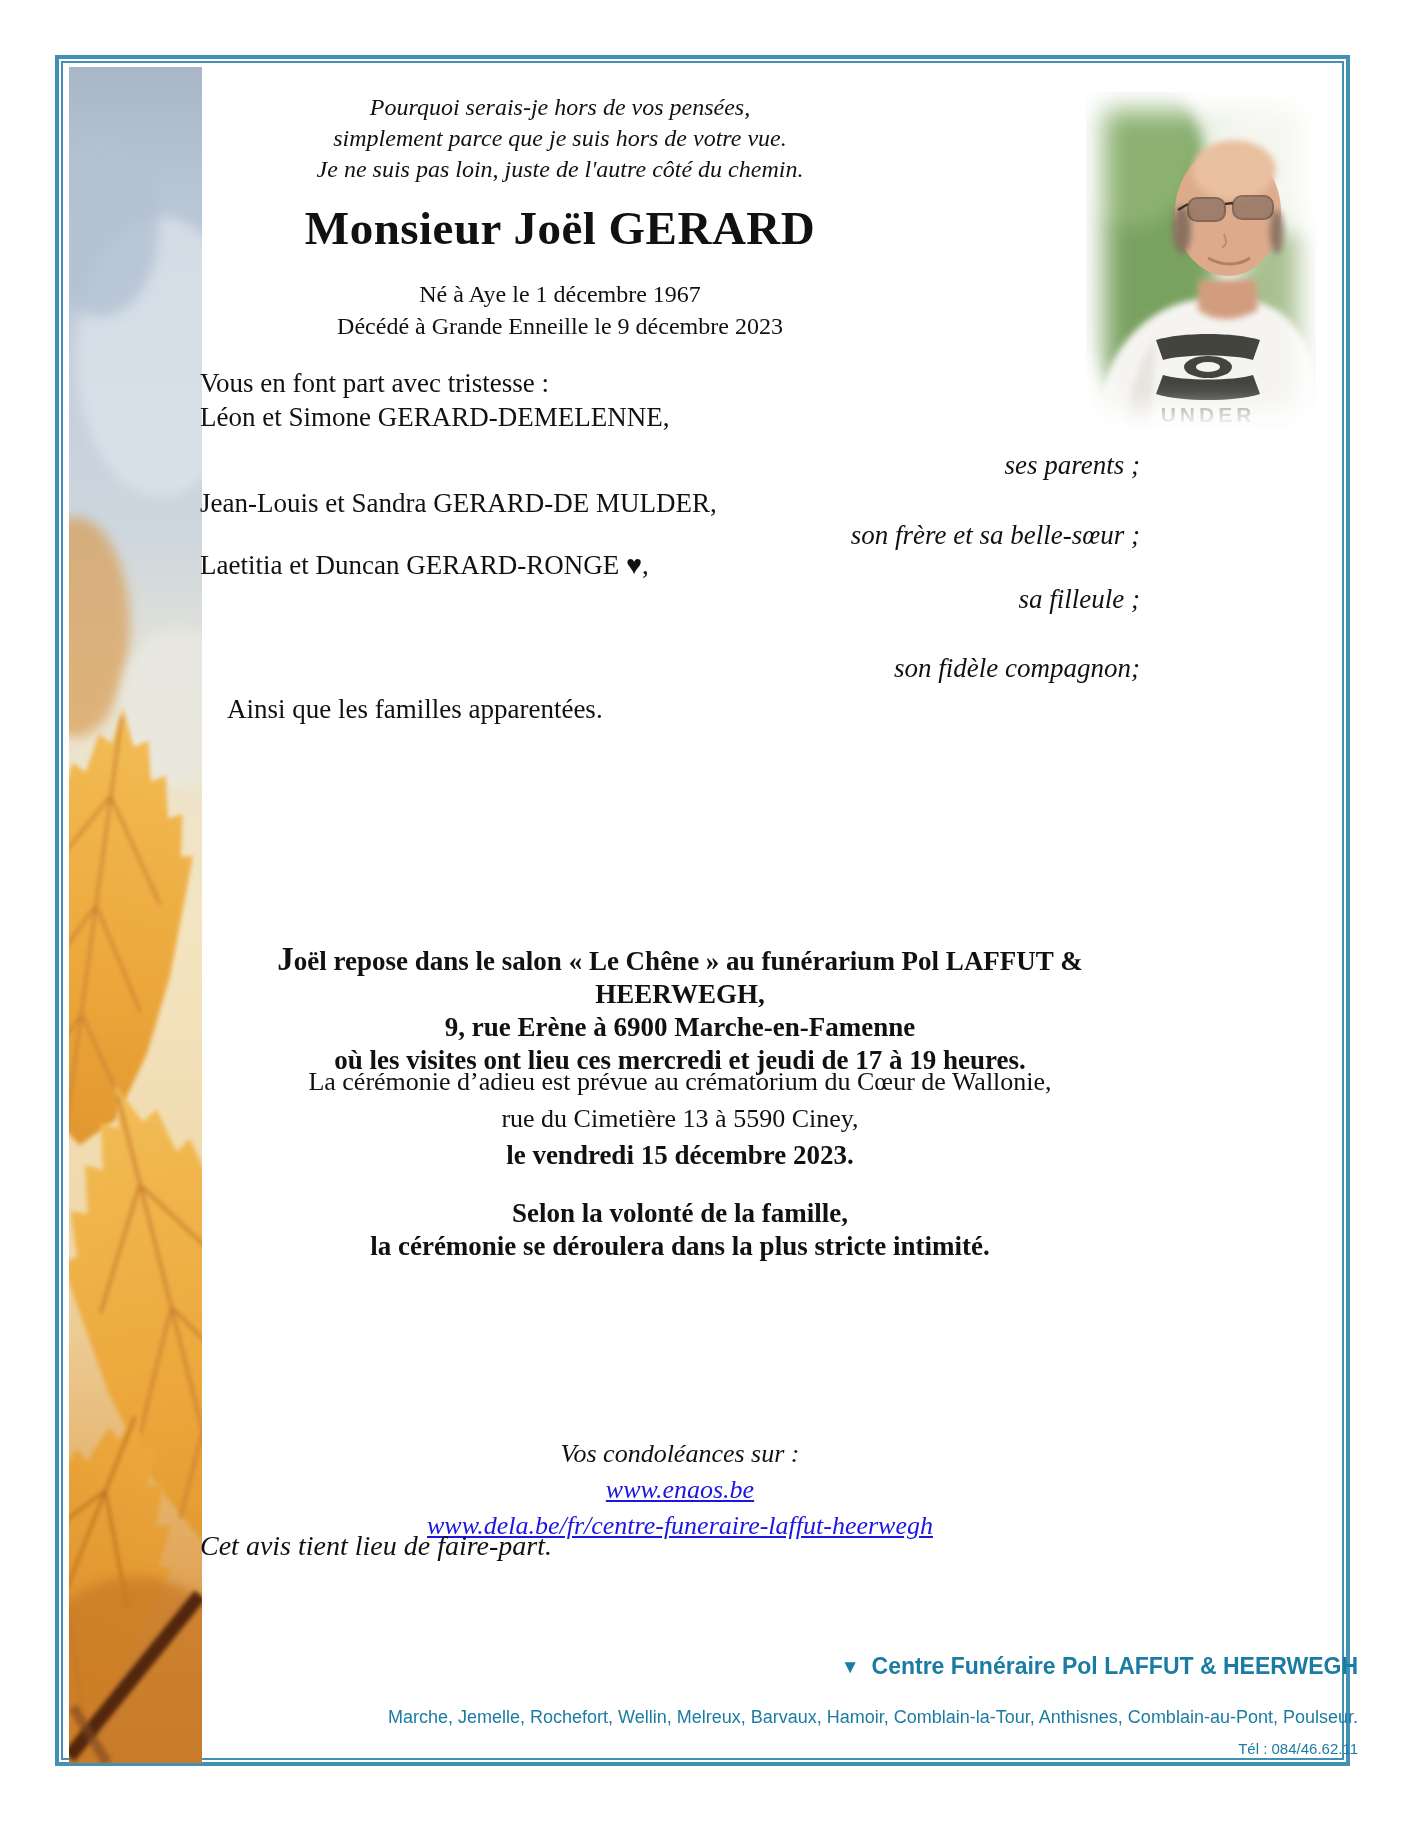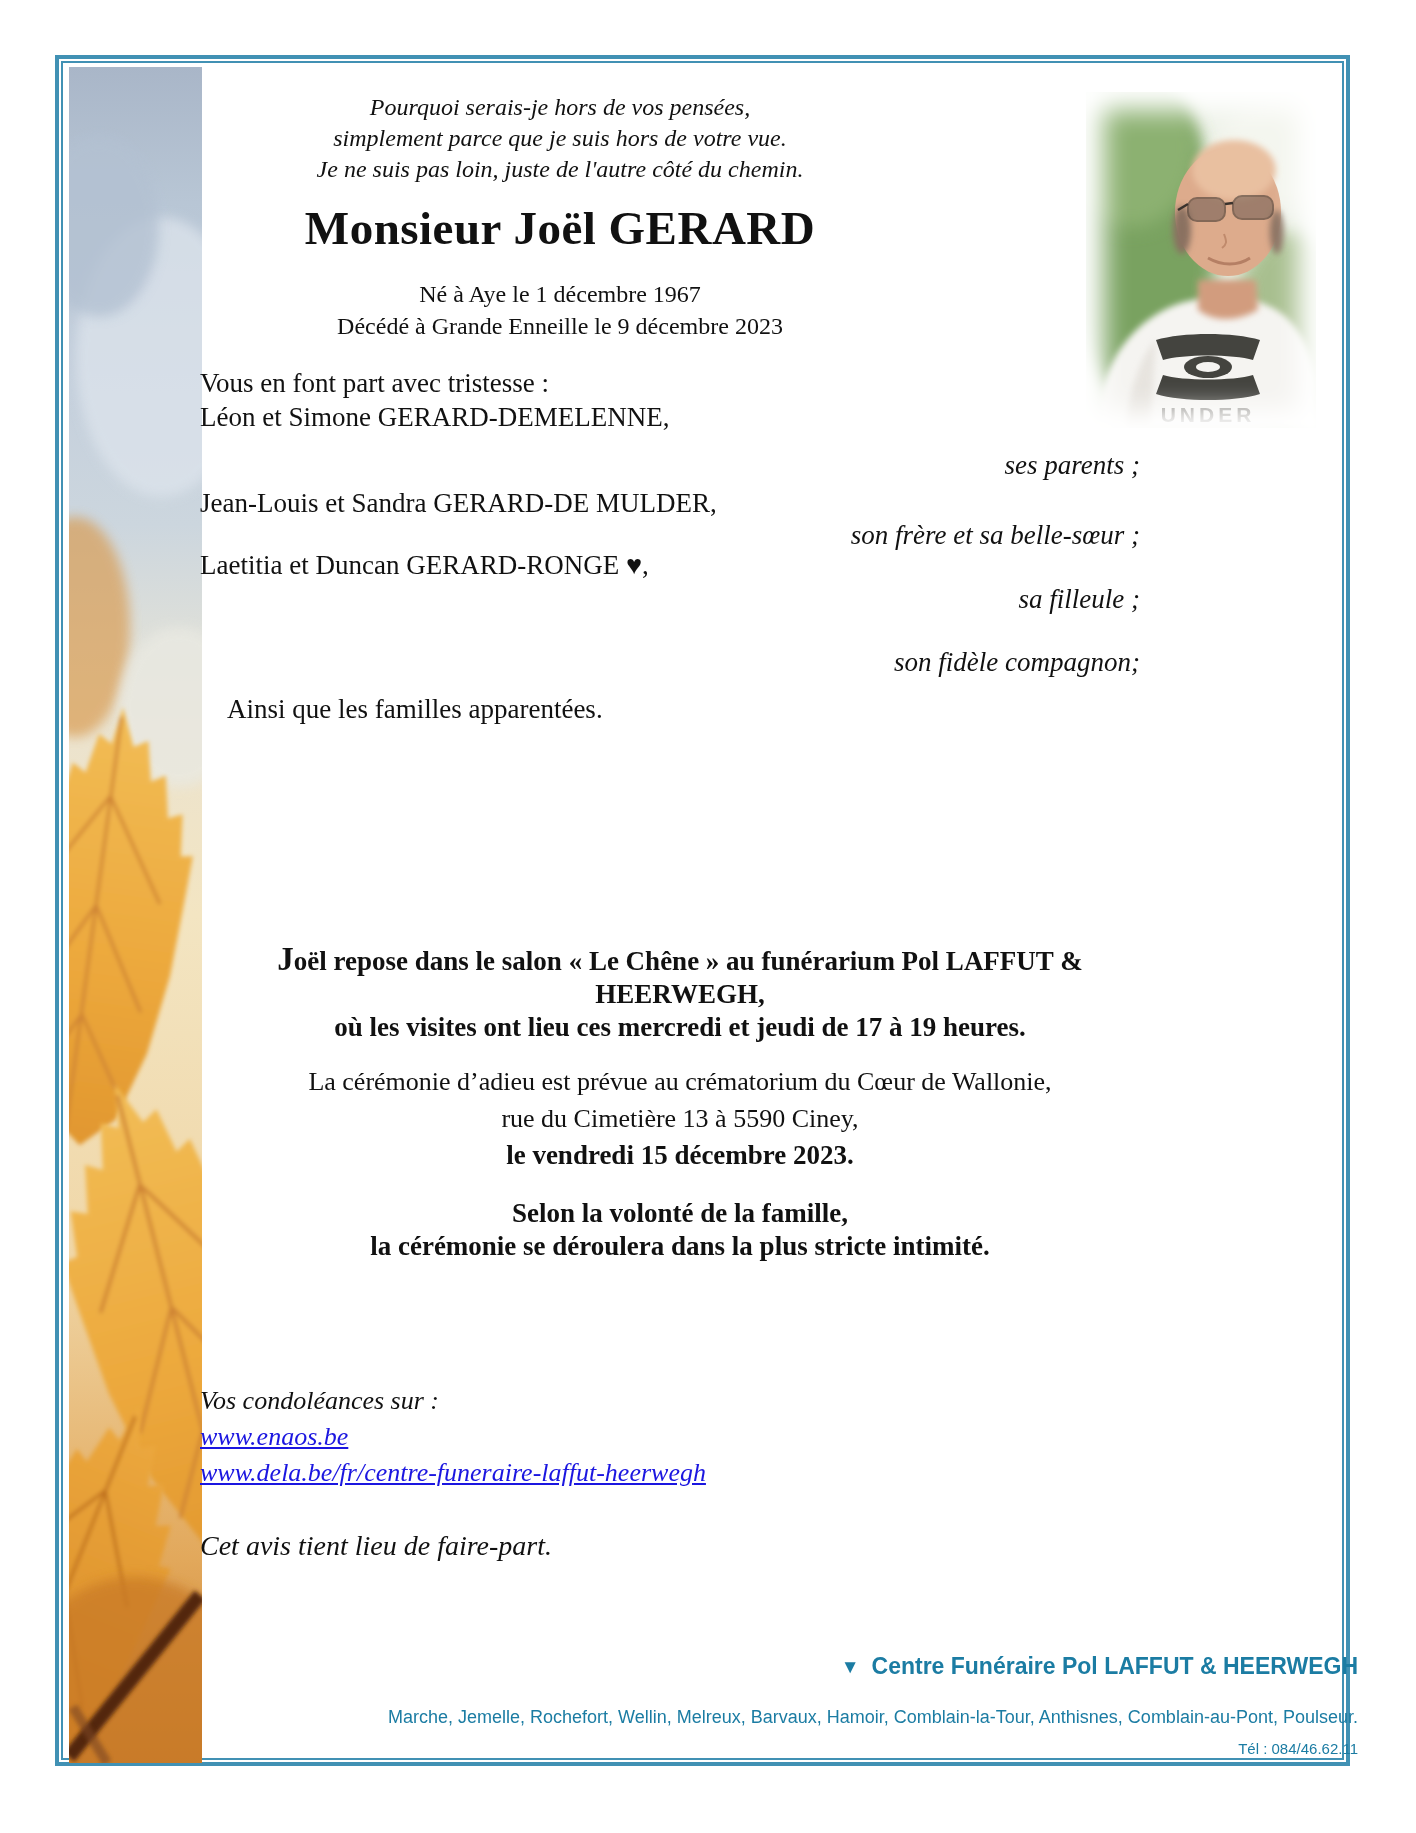--- a/index.html
+++ b/index.html
@@ -56,42 +56,42 @@
     text-align:center; font-size:24px; line-height:32px;
   }
   .family-block { left:200px; top:368px; width:940px; height:380px; font-size:27px; }
   .family-block > div { position:absolute; left:0; right:0; }
   .names { text-align:left; }
   .relation { text-align:right; font-style:italic; }
   .fam-intro   { top:0; }
   .fam-n1 { top:34px; }  .fam-r1 { top:82px; }
   .fam-n2 { top:120px; } .fam-r2 { top:152px; }
   .fam-n3 { top:182px; } .fam-r3 { top:216px; }
-  .fam-n4 { top:246px; } .fam-r4 { top:279px; }
+  .fam-n4 { top:246px; } .fam-r4 { top:285px; }
   .fam-closing { top:326px;margin-left:27px; }
   .heart { font-style:normal; }
   .repose {
     left:200px; top:943px; width:960px;
     text-align:center; font-weight:bold;
     font-size:27px; line-height:33px;
   }
   .repose .line1::first-letter { font-size:33px; }
   .ceremony {
     left:200px; top:1063px; width:960px;
     text-align:center; font-size:26px; line-height:37px;
   }
   .ceremony .bold { font-weight:bold; font-size:27px; }
   .wish {
     left:200px; top:1197px; width:960px;
     text-align:center; font-weight:bold;
     font-size:27px; line-height:33px;
   }
   .condolences {
-    left:200px; top:1383px; width:960px;
-    font-style:italic;
+    left:200px; top:1436px; width:960px;
+    text-align:center; font-style:italic;
     font-size:26px; line-height:36px;
   }
   .condolences a {
     color:#1b16e0; text-decoration:underline;
     cursor:pointer; display:block;
   }
   .notice {
     left:200px; top:1530px; width:700px;
     font-style:italic; font-size:28px;
   }
@@ -247,20 +247,21 @@
   <div class="fam-n3 names"><span>Laetitia et Duncan GERARD-RONGE </span><span class="heart">♥,</span></div>
   <div class="fam-r3 relation">sa filleule ;</div>
 
   <div class="fam-r4 relation">son fidèle compagnon;</div>
 
   <div class="fam-closing names">Ainsi que les familles apparentées.</div>
 </div>
 
 <div class="abs repose">
   <div class="line1">Joël repose dans le salon « Le Chêne » au funérarium Pol LAFFUT &amp; HEERWEGH,</div>
+  <div>9, rue Erène à 6900 Marche-en-Famenne</div>
   <div>où les visites ont lieu ces mercredi et jeudi de 17 à 19 heures.</div>
 </div>
 
 <div class="abs ceremony">
   <div>La cérémonie d’adieu est prévue au crématorium du Cœur de Wallonie,</div>
   <div>rue du Cimetière 13 à 5590 Ciney,</div>
   <div class="bold">le vendredi 15 décembre 2023.</div>
 </div>
 
 <div class="abs wish">

